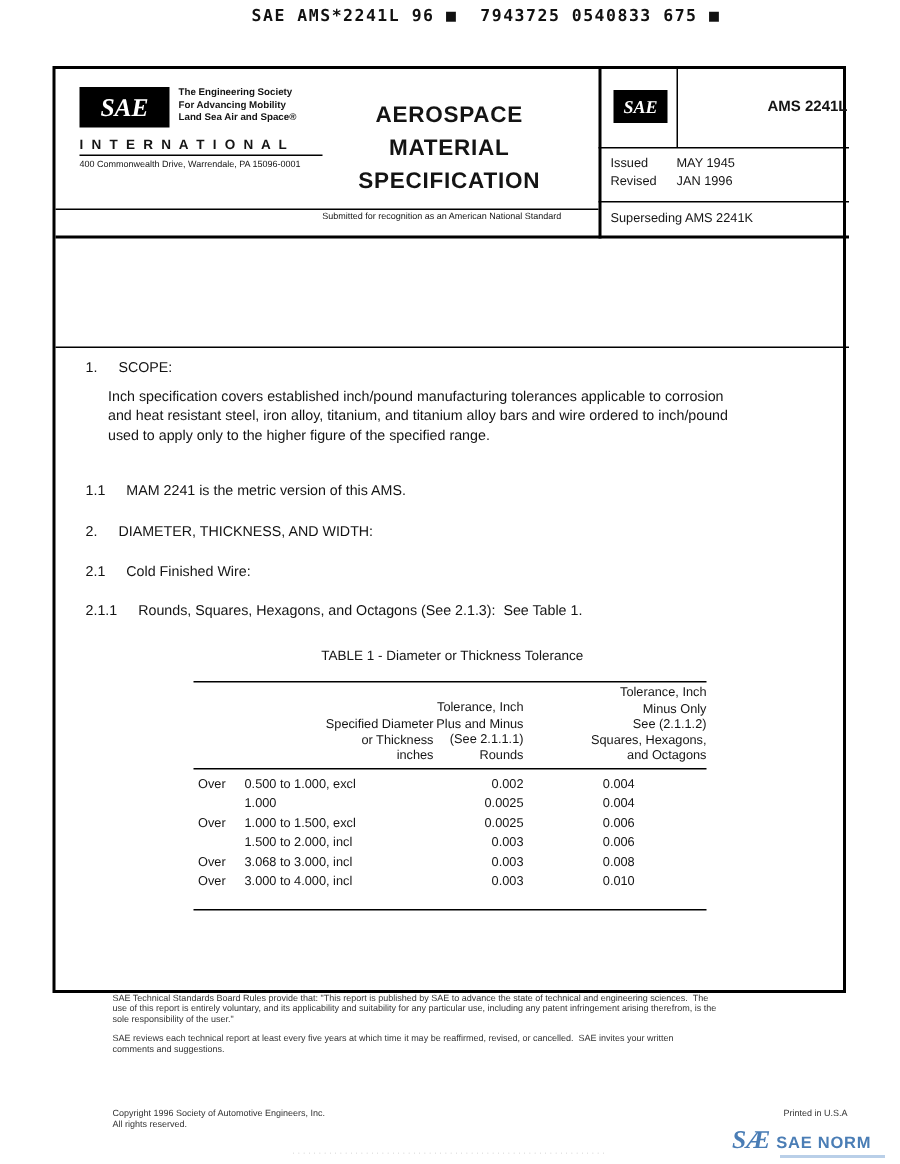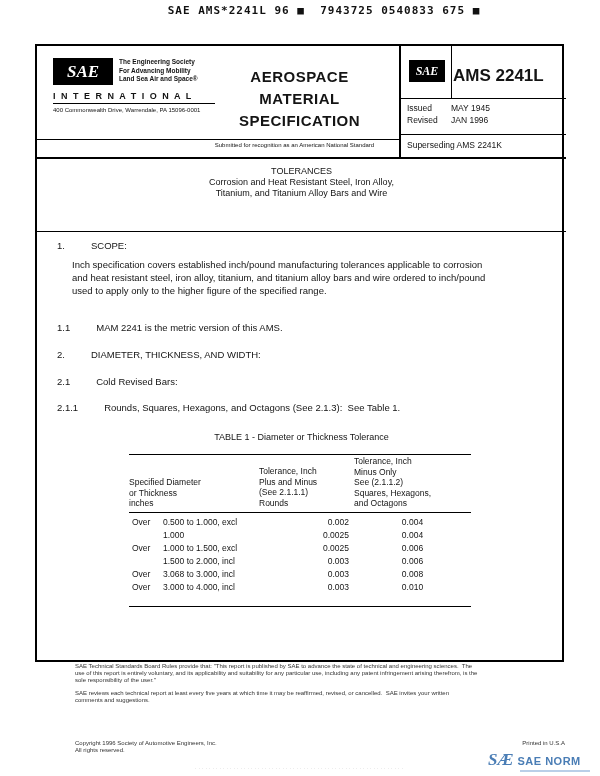--- a/index.html
+++ b/index.html
@@ -33,39 +33,39 @@
   
   .doctype { left:155px; top:20px; width:215px; text-align:center;
     font-size:15px; font-weight:bold; line-height:22px; letter-spacing:0.5px; }
   .submitted { left:150px; top:96px; width:215px; text-align:center; font-size:6px; }
 
   
   .sae-logo-sm { left:372px; top:14px; width:36px; height:22px; background:#000;
     display:flex; align-items:center; justify-content:center; }
   .sae-logo-sm span { color:#fff; font-family:"Liberation Serif", serif;
     font-style:italic; font-weight:bold; font-size:12px; }
-  .amsnum { left:416px; top:20px; width:112px; text-align:left;
-    font-size:17px; font-weight:bold; }
+  .amsnum { left:416px; top:20px; width:112px; text-align:right;
+    font-size:10px; font-weight:bold; }
   .iss-lab { left:370px; top:57px; font-size:8.5px; }
   .iss-val { left:414px; top:57px; font-size:8.5px; }
   .rev-lab { left:370px; top:69px; font-size:8.5px; }
   .rev-val { left:414px; top:69px; font-size:8.5px; }
   .supersede { left:370px; top:94px; font-size:8.5px; }
 
   .titleblock { left:0; top:120px; width:529px; text-align:center;
     font-size:9px; line-height:11px; }
 
   .sec { font-size:9.5px; }
-  .sec .sp { margin-left:26px; }
+  .sec .sp { margin-left:14px; }
   .para { left:35px; top:212px; font-size:9.5px; line-height:13px; }
 
   .tcaption { left:0; top:386px; width:529px; text-align:center; font-size:9px; }
 
   .tbl { left:92px; top:408px; width:342px; height:154px; }
-  .thead { position:absolute; text-align:left; font-size:8.5px; line-height:10.5px; }
+  .thead { position:absolute; text-align:right; font-size:8.5px; line-height:10.5px; }
   .th1 { left:0; top:23px; width:160px; }
   .th2 { left:130px; top:12px; width:90px; }
   .th3 { left:225px; top:2px; width:117px; }
   .trow { position:absolute; left:0; width:342px; height:13px; font-size:8.5px; }
   .c-over { position:absolute; left:3px; }
   .c-range { position:absolute; left:34px; white-space:pre; }
   .c-rounds { position:absolute; left:130px; width:90px; text-align:right; }
   .c-squares { position:absolute; left:225px; width:117px; text-align:center; }
 
   .fnote { left:75px; width:492px; font-size:6px; line-height:7px; color:#333; }
@@ -117,43 +117,38 @@
   <div class="hline" style="left:362px; top:52px; width:167px;"></div>
   <div class="abs iss-lab">Issued</div>
   <div class="abs iss-val">MAY 1945</div>
   <div class="abs rev-lab">Revised</div>
   <div class="abs rev-val">JAN 1996</div>
   <div class="hline" style="left:362px; top:88px; width:167px;"></div>
   <div class="abs supersede">Superseding AMS 2241K</div>
 
   <div class="hline" style="left:0; top:111px; width:529px; height:2px;"></div>
 
-  <div class="abs titleblock">
-    <div>TOLERANCES</div>
-    <div>Corrosion and Heat Resistant Steel, Iron Alloy,</div>
-    <div>Titanium, and Titanium Alloy Bars and Wire</div>
-  </div>
   <div class="hline" style="left:0; top:185px; width:529px;"></div>
 
   <div class="abs sec" style="left:20px; top:194px;">
     <span>1.</span><span class="sp">SCOPE:</span>
   </div>
   <div class="abs para">
     <div class="pre">Inch specification covers established inch/pound manufacturing tolerances applicable to corrosion</div>
     <div class="pre">and heat resistant steel, iron alloy, titanium, and titanium alloy bars and wire ordered to inch/pound</div>
     <div class="pre">used to apply only to the higher figure of the specified range.</div>
   </div>
   <div class="abs sec" style="left:20px; top:276px;">
     <span>1.1</span><span class="sp">MAM 2241 is the metric version of this AMS.</span>
   </div>
   <div class="abs sec" style="left:20px; top:303px;">
     <span>2.</span><span class="sp">DIAMETER, THICKNESS, AND WIDTH:</span>
   </div>
   <div class="abs sec" style="left:20px; top:330px;">
-    <span>2.1</span><span class="sp">Cold Revised Bars:</span>
+    <span>2.1</span><span class="sp">Cold Finished Wire:</span>
   </div>
   <div class="abs sec" style="left:20px; top:356px;">
     <span>2.1.1</span><span class="sp pre">Rounds, Squares, Hexagons, and Octagons (See 2.1.3):  See Table 1.</span>
   </div>
 
   <div class="abs tcaption">TABLE 1 - Diameter or Thickness Tolerance</div>
 
   <div class="abs tbl">
     <div class="hline" style="left:0; top:0; width:342px;"></div>
     <div class="thead th1">

